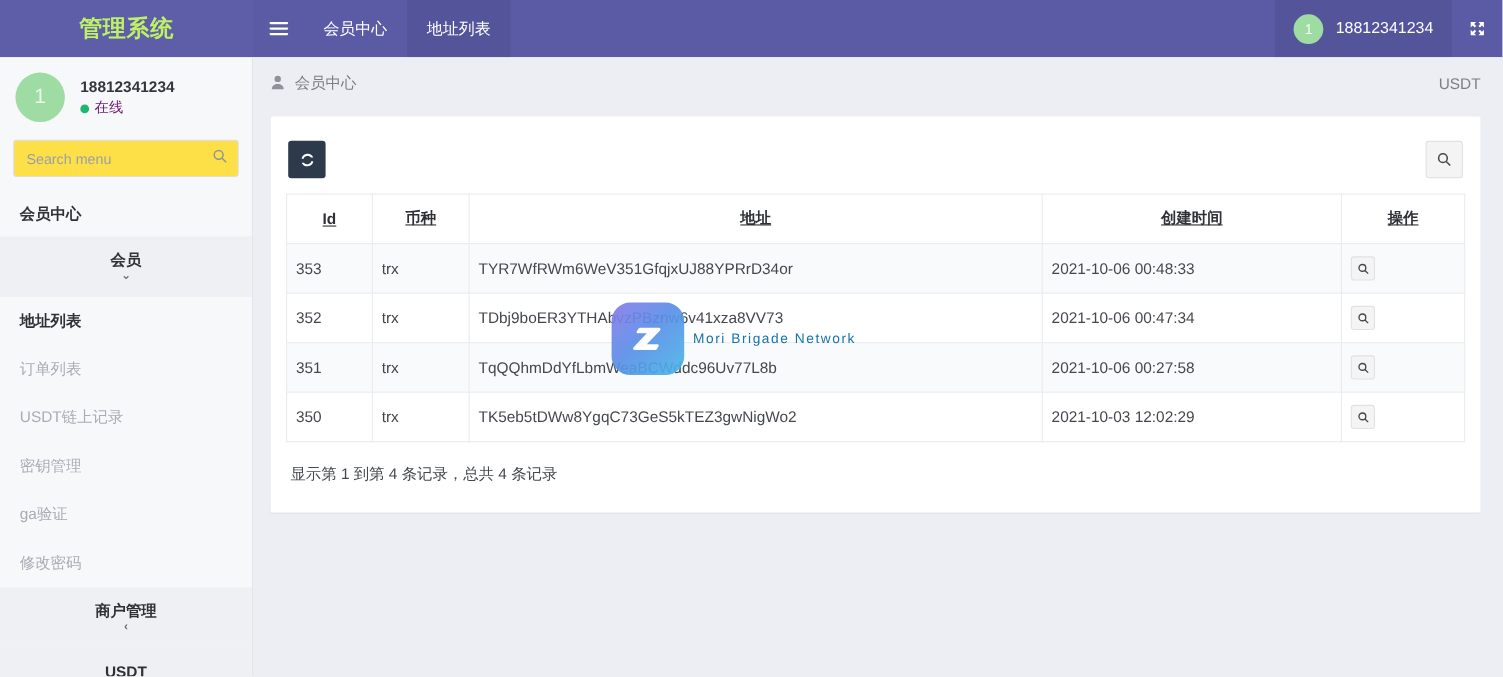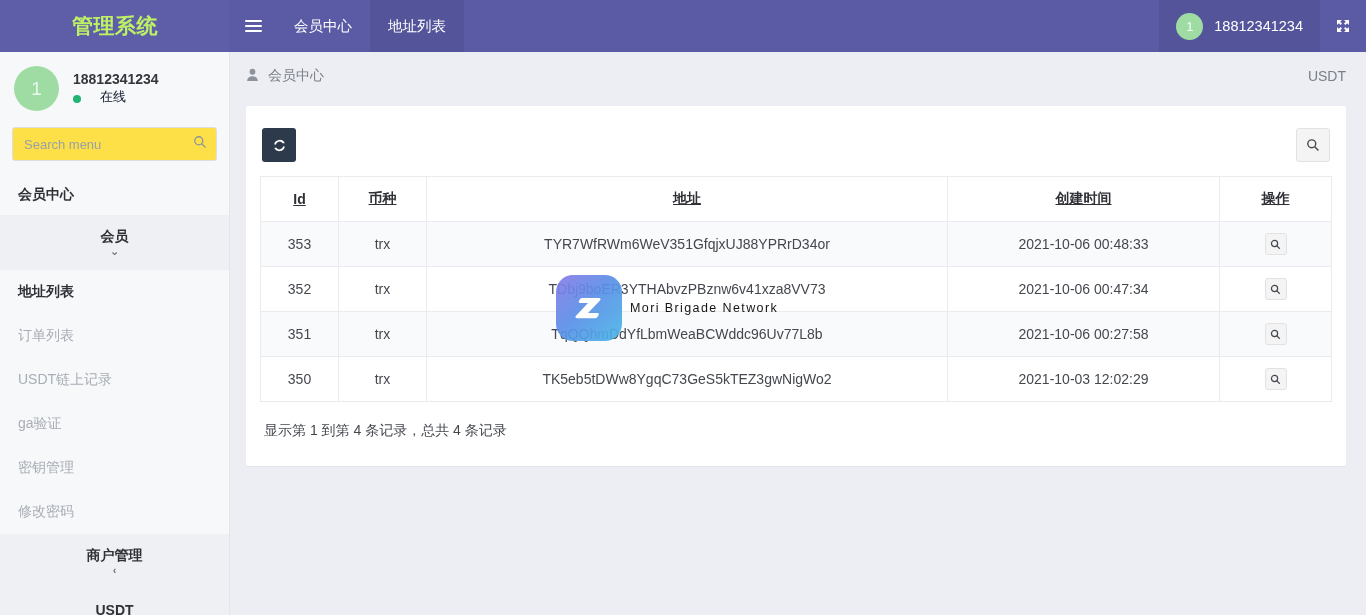--- a/index.html
+++ b/index.html
@@ -58,21 +58,21 @@
   .user-panel {
     display: flex; align-items: center; gap: 14px; padding: 14px 14px 12px 14px;
   }
   .user-avatar {
     width: 45px; height: 45px; border-radius: 50%; background: #9fdca4;
     color: #eaf7ec; font-size: 19px;
     display: flex; align-items: center; justify-content: center; flex: 0 0 45px;
   }
   .user-info { line-height: 1.45; }
   .user-name { font-size: 14px; font-weight: 700; color: #35353b; }
-  .user-status { font-size: 13px; color: #0f172a; display: flex; align-items: center; gap: 19px; font-family: Liberation Mono, monospace; }
+  .user-status { font-size: 13px; color: #701a75; display: flex; align-items: center; gap: 5px; }
   .dot-online { width: 8px; height: 8px; border-radius: 50%; background: #21b573; display: inline-block; }
 
   .search-wrap { padding: 4px 12px 14px 12px; position: relative; }
   .search-box {
     width: 100%; height: 34px; border: 1px solid #dcdee3; background: #fde047;
     border-radius: 3px; padding: 0 30px 0 11px; font-size: 13px; color: #6f737a;
     font-family: "Liberation Sans", sans-serif; outline: none;
   }
   .search-box::placeholder { color: #9aa0a8; }
   .search-ico-side {
@@ -119,21 +119,21 @@
     display: flex; align-items: center; justify-content: center; cursor: pointer;
   }
 
   table.data { width: 100%; border-collapse: collapse; table-layout: fixed; }
   table.data th {
     border: 1px solid #e9ebee; font-size: 14px; font-weight: 700; color: #2f3136;
     padding: 13px 8px; text-align: center; background: #fff; text-decoration: underline;
   }
   table.data td {
     border: 1px solid #e9ebee; font-size: 14px; color: #44484e;
-    padding: 11px 8px; text-align: center; word-break: break-all;
+    padding: 11px 8px; word-break: break-all;
   }
   table.data tbody tr:nth-child(odd) td { background: #f9fafb; }
   table.data tbody tr:nth-child(even) td { background: #fff; }
   .col-id { width: 78px; }
   .col-coin { width: 88px; }
   .col-addr { width: auto; }
   .col-time { width: 272px; }
   .col-op { width: 112px; }
   .row-action {
     width: 22px; height: 22px; display: inline-flex; align-items: center; justify-content: center;
@@ -150,21 +150,21 @@
   .wm-logo {
     width: 66px; height: 66px; border-radius: 17px; flex: 0 0 66px;
     background: linear-gradient(135deg, #8a7be8 0%, #5b8fe8 45%, #49b7e8 100%);
     display: flex; align-items: center; justify-content: center;
   }
   .wm-text { line-height: 1.15; }
   .wm-cn {
     font-size: 25px; color: #2f3136; letter-spacing: 2px;
     font-family: "DejaVu Sans", sans-serif;
   }
-  .wm-en { font-size: 12.5px; color: #000000; letter-spacing: 1.4px; text-align: center; }
+  .wm-en { font-size: 12.5px; color: #0369a1; letter-spacing: 1.4px; text-align: center; }
 </style>
 </head>
 <body>
 
 <div class="app">
 
   <div class="navbar">
     <div class="brand">管理系统</div>
     <div class="nav-left">
       <div class="nav-toggle">
@@ -221,24 +221,24 @@
       <li class="menu-item child active">
         <span>地址列表</span>
       </li>
       <li class="menu-item child">
         <span>订单列表</span>
       </li>
       <li class="menu-item child">
         <span>USDT链上记录</span>
       </li>
       <li class="menu-item child">
+        <span>密钥管理</span>
+      </li>
+      <li class="menu-item child">
         <span>ga验证</span>
-      </li>
-      <li class="menu-item child">
-        <span>密钥管理</span>
       </li>
       <li class="menu-item child">
         <span>修改密码</span>
       </li>
       <li class="menu-item group">
         <span>商户管理</span>
         <span class="caret">‹</span>
       </li>
       <li class="menu-item group">
         <span>USDT</span>

